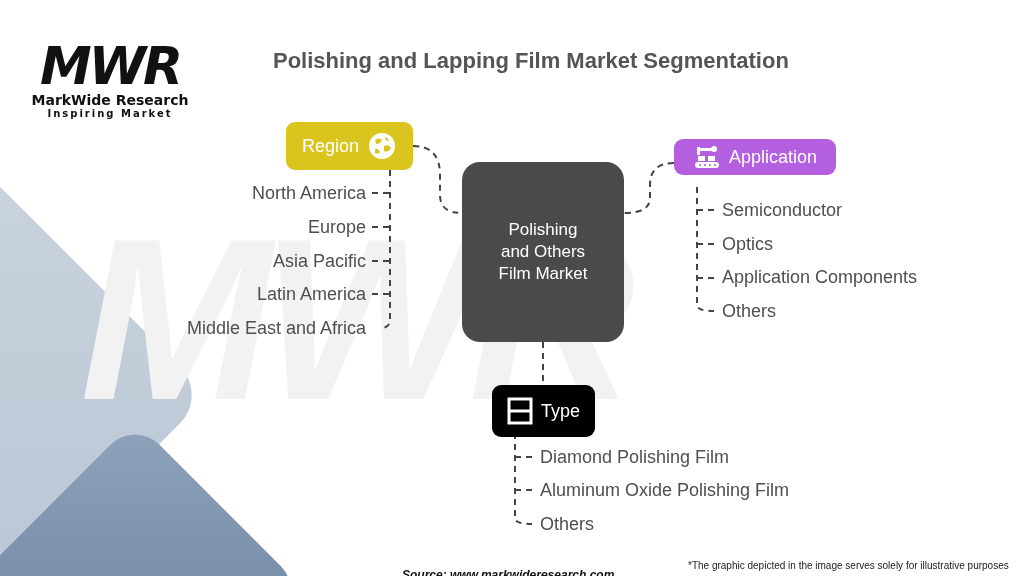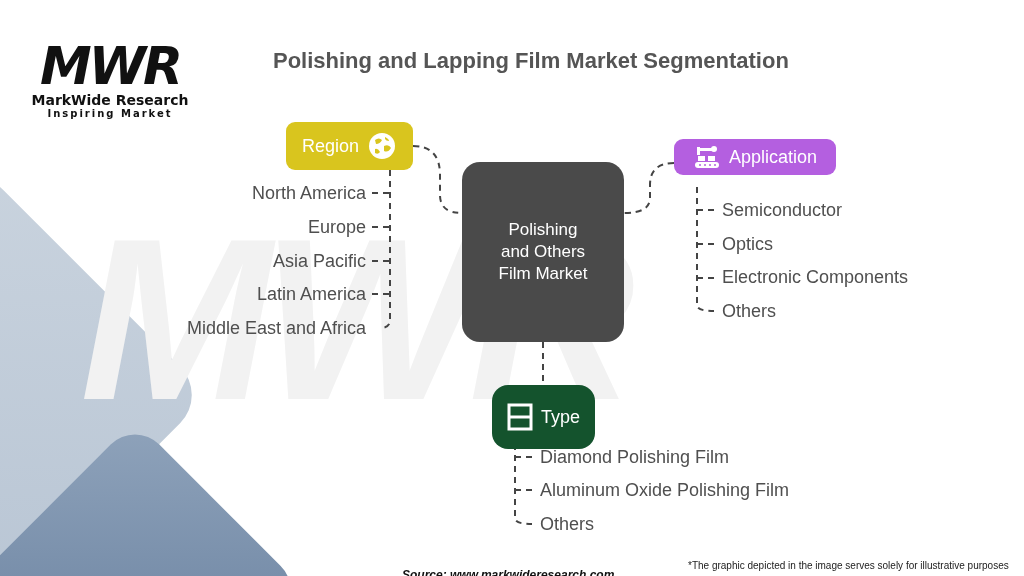--- a/index.html
+++ b/index.html
@@ -43,21 +43,21 @@
     display:flex; align-items:center; justify-content:center; text-align:center;
     color:#ffffff; font-size:17px; line-height:22px;
   }
   .center-box span { display:block; }
   .cat {
     position:absolute; border-radius:9px; color:#fff; font-size:18px;
     display:flex; align-items:center; gap:8px; padding:0 12px; box-sizing:border-box;
   }
   .cat-region { left:286px; top:122px; width:127px; height:48px; background:#d9c51e; justify-content:center; }
   .cat-app { left:674px; top:139px; width:162px; height:36px; background:#b45fe0; justify-content:center; }
-  .cat-type { left:492px; top:385px; width:103px; height:64px; background:#14532d; justify-content:center;border-radius:16px; }
+  .cat-type { left:492px; top:385px; width:103px; height:52px; background:#000000; justify-content:center; }
   .icon svg { display:block; }
   .item { position:absolute; font-size:18px; color:#4f4f4f; white-space:nowrap; }
   .left-item { text-align:right; width:200px; }
   svg.lines { position:absolute; left:0; top:0; }
   .source { position:absolute; left:402px; top:568px; font-size:12px; font-weight:bold; color:#111;font-style:italic; }
   .disclaimer { position:absolute; left:688px; top:560px; font-size:10px; color:#222; }
 </style>
 </head>
 <body>
 
@@ -137,21 +137,21 @@
       <circle cx="7" cy="22" r="1" fill="#b45fe0"></circle>
       <circle cx="12" cy="22" r="1" fill="#b45fe0"></circle>
       <circle cx="17" cy="22" r="1" fill="#b45fe0"></circle>
       <circle cx="22" cy="22" r="1" fill="#b45fe0"></circle>
     </svg>
   </span>
   <span>Application</span>
 </div>
 <div class="item" style="left:722px; top:200px;">Semiconductor</div>
 <div class="item" style="left:722px; top:234px;">Optics</div>
-<div class="item" style="left:722px; top:267px;">Electronic Components</div>
+<div class="item" style="left:722px; top:267px;">Application Components</div>
 <div class="item" style="left:722px; top:301px;">Others</div>
 
 <div class="cat cat-type">
   <span class="icon">
     <svg width="26" height="28" viewBox="0 0 26 28">
       <rect x="2" y="2" width="22" height="24" fill="none" stroke="#fff" stroke-width="3"></rect>
       <line x1="2" y1="14" x2="24" y2="14" stroke="#fff" stroke-width="3"></line>
     </svg>
   </span>
   <span>Type</span>

